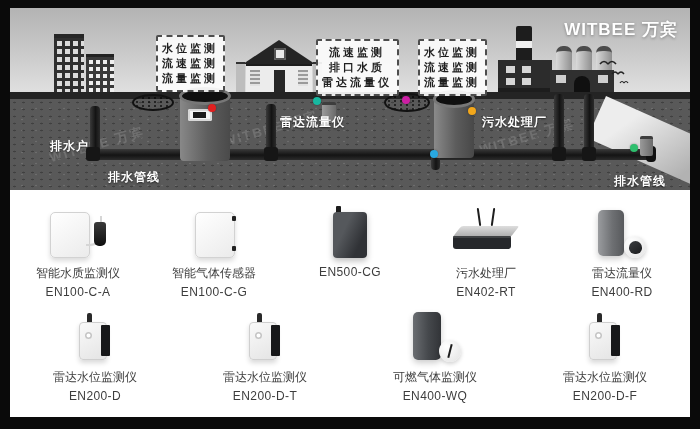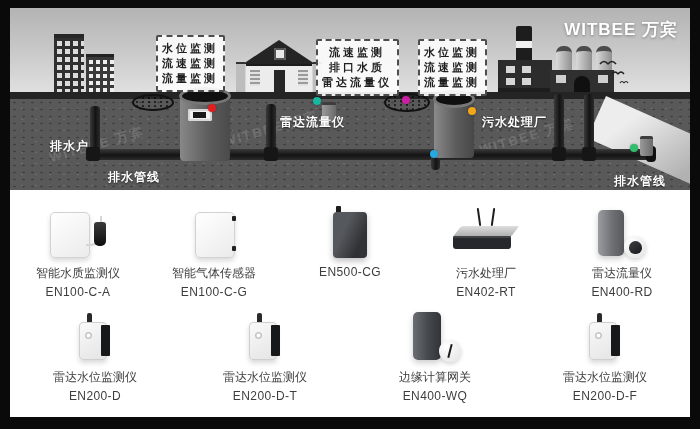--- a/index.html
+++ b/index.html
@@ -327,21 +327,21 @@
           </div>
           <div class="pname">雷达水位监测仪</div>
           <div class="pmodel">EN200-D-T</div>
         </div>
         <div class="cell">
           <div class="p-icon">
             <div class="cyl cyl-d" style="margin-left:-22px;"></div>
             <div class="acc" style="left:50%;margin-left:4px;top:32px;width:22px;height:22px;"></div>
             <div class="needle" style="left:50%;margin-left:14px;top:36px;"></div>
           </div>
-          <div class="pname">边缘计算网关</div>
+          <div class="pname">可燃气体监测仪</div>
           <div class="pmodel">EN400-WQ</div>
         </div>
         <div class="cell">
           <div class="p-icon">
             <div class="lvl-ant"></div>
               <div class="lvl-body"></div>
               <div class="lvl-panel"></div>
               <div class="lvl-btn"></div>
           </div>
           <div class="pname">雷达水位监测仪</div>

